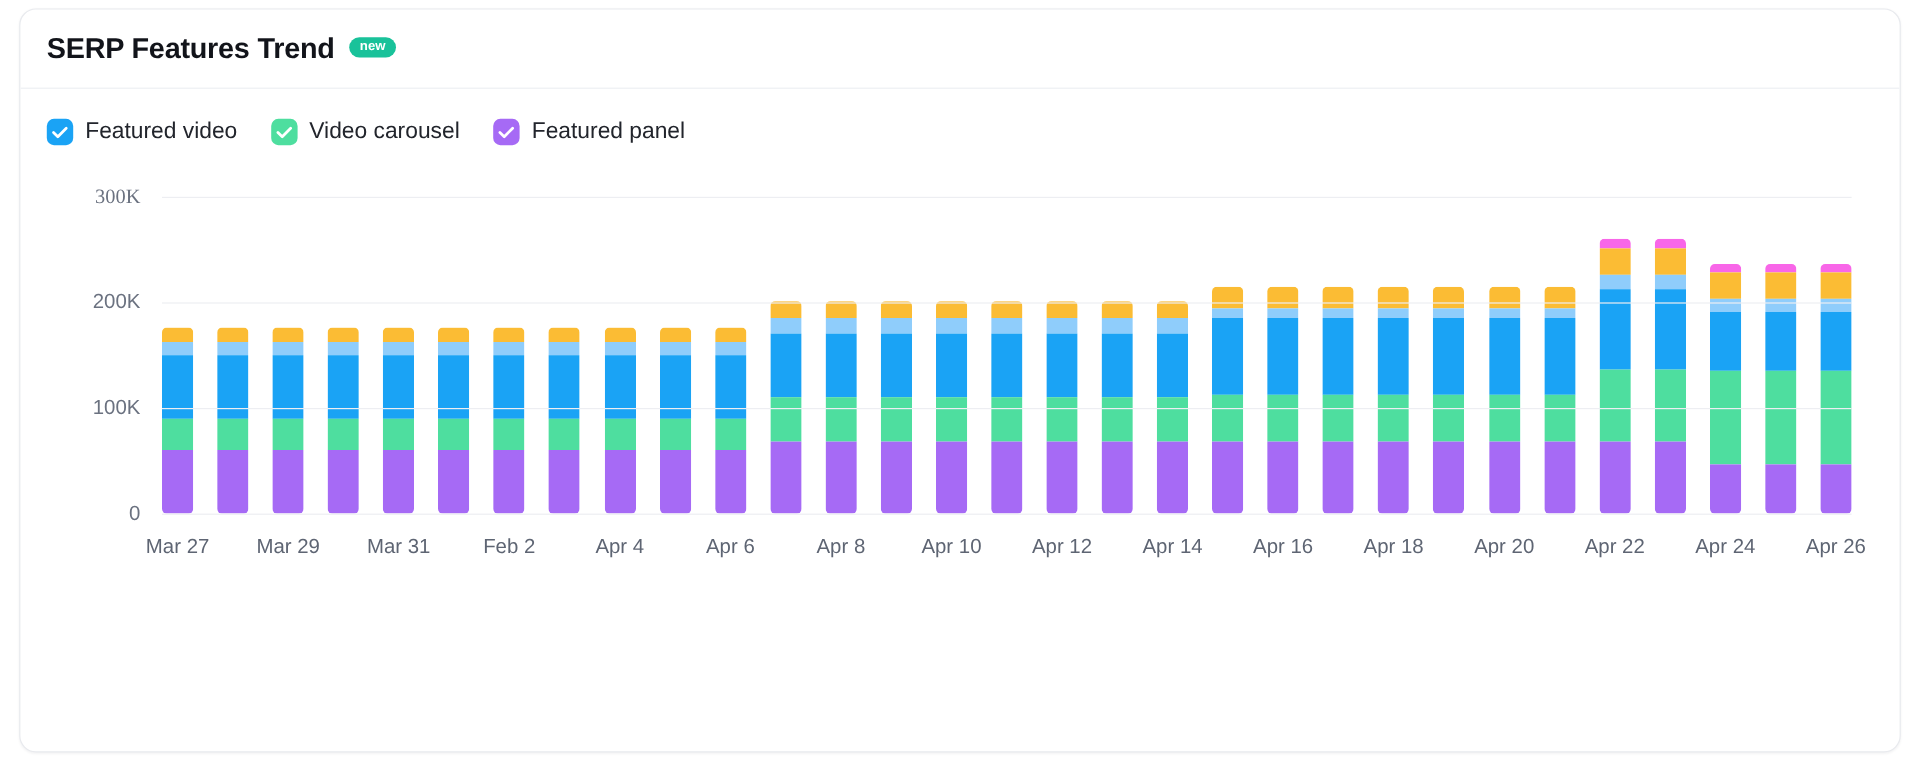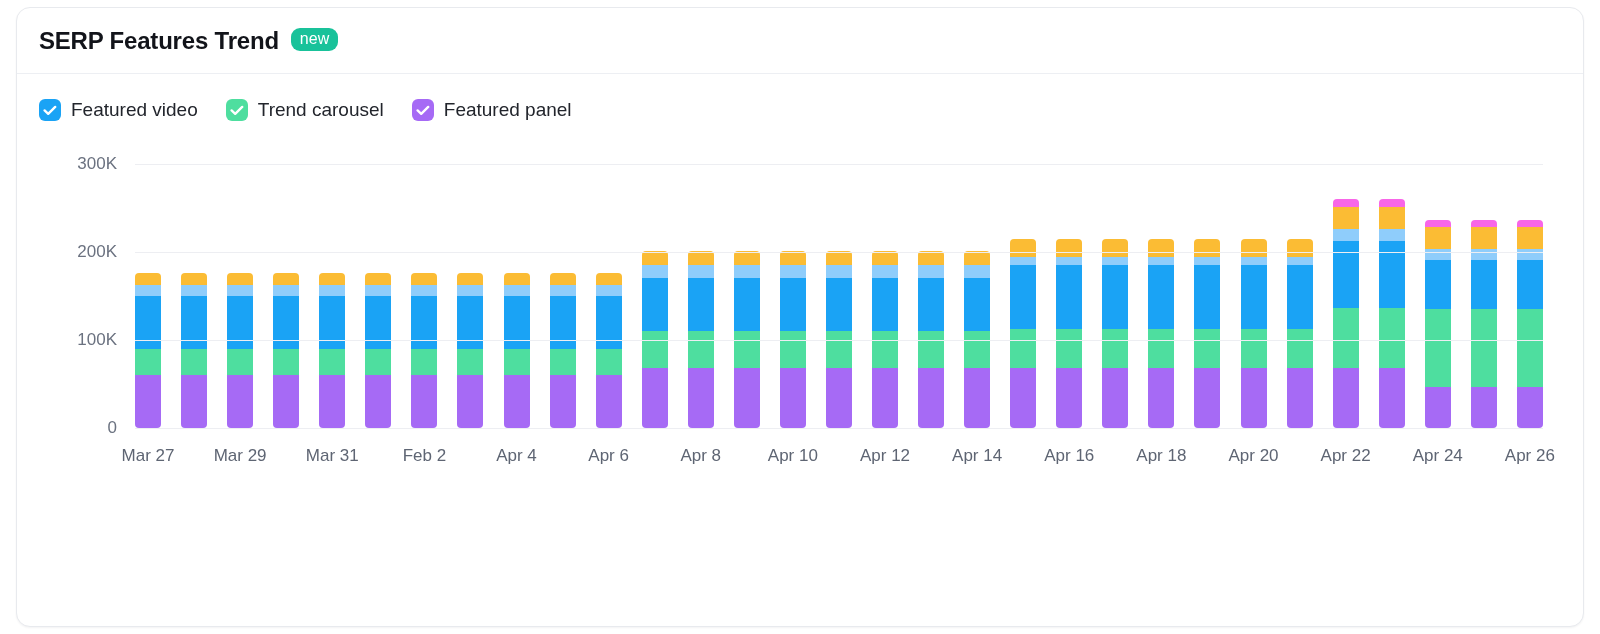--- a/index.html
+++ b/index.html
@@ -32,21 +32,21 @@
     padding: 0 22px;
   }
   .card-title {
     font-size: 24px; font-weight: bold;
     color: #12141a; letter-spacing: -0.2px;
   }
   .badge-new {
     margin-left: 12px;
     background: #19c29a;
     color: #ffffff;
-    font-size: 16px; font-weight: normal;
+    font-size: 11px; font-weight: bold;
     border-radius: 9px;
     padding: 2px 9px 3px 9px;
     line-height: 1.15;
     position: relative; top: -1px;
     display: inline-block;
   }
   
   .controls {
     height: 72px;
     display: flex; align-items: center;
@@ -169,21 +169,21 @@
               </svg>
             </span>
             <span class="legend-label">Featured video</span>
           </div>
           <div class="legend-item">
             <span class="cbx" style="background: rgb(78, 222, 159);">
               <svg width="14" height="11" viewBox="0 0 14 11">
                 <path d="M1.6 5.4 L5.2 8.9 L12.2 1.9" fill="none" stroke="#ffffff" stroke-width="2.3" stroke-linecap="round" stroke-linejoin="round"></path>
               </svg>
             </span>
-            <span class="legend-label">Trend carousel</span>
+            <span class="legend-label">Video carousel</span>
           </div>
           <div class="legend-item">
             <span class="cbx" style="background: rgb(166, 106, 245);">
               <svg width="14" height="11" viewBox="0 0 14 11">
                 <path d="M1.6 5.4 L5.2 8.9 L12.2 1.9" fill="none" stroke="#ffffff" stroke-width="2.3" stroke-linecap="round" stroke-linejoin="round"></path>
               </svg>
             </span>
             <span class="legend-label">Featured panel</span>
           </div>
         </div>
@@ -417,21 +417,21 @@
               <div class="seg" style="height: 7.04px; background: rgb(248, 102, 232);"></div>
             </div>
           </div>
       <div class="gridline" style="top: 264px; background: rgb(237, 238, 242);"></div>
           <div class="ytick" style="top: 264px; left: -96px;">0</div>
           <div class="gridline" style="top: 176px; background: rgb(237, 238, 242);"></div>
           <div class="ytick" style="top: 176px; left: -96px;">100K</div>
           <div class="gridline" style="top: 88px; background: rgb(237, 238, 242);"></div>
           <div class="ytick" style="top: 88px; left: -96px;">200K</div>
           <div class="gridline" style="top: 0px; background: rgb(237, 238, 242);"></div>
-          <div class="ytick" style="top: 0px; left: -96px;">300K</div>
+          <div class="ytick" style="top: 0px; left: -96px; font-family: Liberation Serif, serif;">300K</div>
         </div>
       <div class="xlabels" id="xlabels">
           <div class="xlabel">
             <span>Mar 27</span>
           </div>
           <div class="xlabel">
             <span></span>
           </div>
           <div class="xlabel">
             <span>Mar 29</span>

